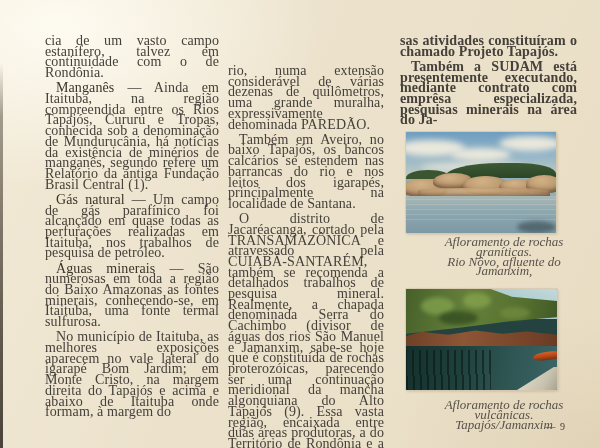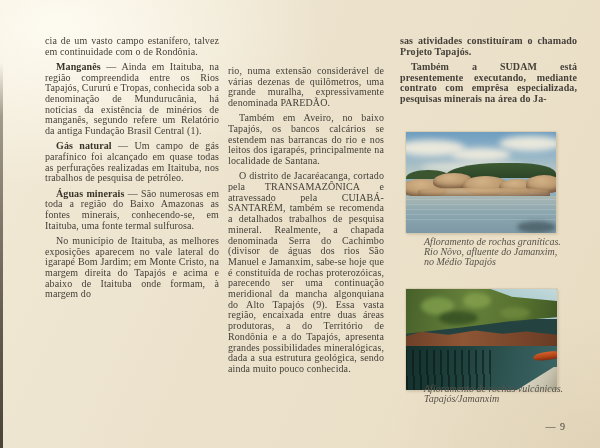--- a/index.html
+++ b/index.html
@@ -13,29 +13,29 @@
     color:#45403a;
   }
   .scan-edge-left {
     position:absolute; left:0; top:0; width:3px; height:100%;
     background:linear-gradient(to bottom,
       rgba(60,52,40,0) 0%, rgba(60,52,40,0) 14%,
       rgba(60,52,40,0.45) 26%, rgba(42,36,27,0.7) 70%, rgba(32,27,20,0.8) 100%);
   }
   .col {
     position:absolute; text-align:justify;
-    font-size:10px; line-height:10.7px; letter-spacing:0.1px;
+    font-size:14px; line-height:10.7px; letter-spacing:0.1px;
     color:#45403a; hyphens:auto; -webkit-hyphens:auto;
   }
   #col1 { left:45px;  top:36px; width:174px; }
   #col2 { left:228px; top:34px; width:156px;margin-top:32px; }
   #col3 { left:400px; top:36px; width:177px;font-weight:bold; }
   .col p { margin:0 0 4.5px 0; text-indent:11px; }
   .col p.cont { text-indent:0; }
-  .lead { font-weight:bold; color:#393429; }
+  .lead { font-weight:normal; color:#393429; }
 
   .photo {
     position:absolute; overflow:hidden; border-radius:1px;
     box-shadow:0 0 0 1px rgba(214,201,175,0.8), 1px 1px 3px rgba(110,95,70,0.35);
   }
   #photo1 { left:406px; top:132px; width:150px; height:101px; background:#8fb0bf; }
   #photo2 { left:406px; top:289px; width:151px; height:101px; background:#24423f; }
   .photo > div { position:absolute; }
 
   
@@ -85,25 +85,25 @@
   .p2-reflect { left:0; bottom:0; width:56%; height:40%;
     background:repeating-linear-gradient(88deg, rgba(8,20,18,0.55) 0 2px, rgba(8,20,18,0) 2px 7px); }
   .p2-canoe { right:-3px; top:62%; width:27px; height:8px;
     background:linear-gradient(180deg,#d2602a 0%, #b34618 55%, #7e2c0f 100%);
     border-radius:60% 40% 40% 60% / 80% 60% 45% 60%; transform:rotate(-7deg); }
   .p2-boat { right:0; bottom:0; width:40px; height:23px;
     background:linear-gradient(120deg,#e6e2d0 0%, #c7c2ae 70%, #a9a48f 100%);
     clip-path:polygon(0 100%, 92% 0, 100% 0, 100% 100%); }
 
   .caption {
-    position:absolute; left:424px; width:160px; text-align:left;
-    font-style:italic; font-size:10px; line-height:9.8px; color:#575149;
+    position:absolute; left:424px; width:160px; text-align:center;
+    font-style:italic; font-size:13px; line-height:9.8px; color:#575149;
   }
   #caption1 { top:237px; }
-  #caption2 { top:384px; }
+  #caption2 { top:400px; }
   .caption .line { display:block; }
 
   #page-number {
     position:absolute; left:518px; top:421px; width:48px;
     text-align:right; font-size:10px; letter-spacing:1px; color:#48423a;
   }
 </style>
 </head>
 <body>
 
@@ -143,21 +143,20 @@
   <div class="p1-rock r5"></div>
   <div class="p1-rock r6"></div>
   <div class="p1-water"></div>
   <div class="p1-water-sheen"></div>
   <div class="p1-water-shadow"></div>
 </div>
 
 <div class="caption" id="caption1">
   <span class="line">Afloramento de rochas graníticas.</span>
   <span class="line">Rio Nôvo, afluente do Jamanxim,</span>
-  <span class="line">no Médio Tapajós</span>
 </div>
 
 <div class="photo" id="photo2">
   <div class="p2-sky"></div>
   <div class="p2-trees"></div>
   <div class="p2-leaf l1"></div>
   <div class="p2-leaf l2"></div>
   <div class="p2-leaf l3"></div>
   <div class="p2-leaf l4"></div>
   <div class="p2-rocks"></div>

